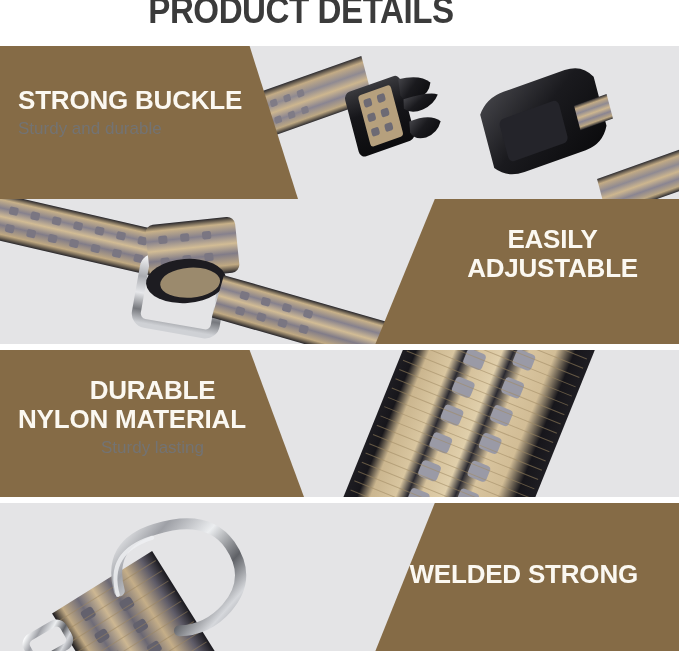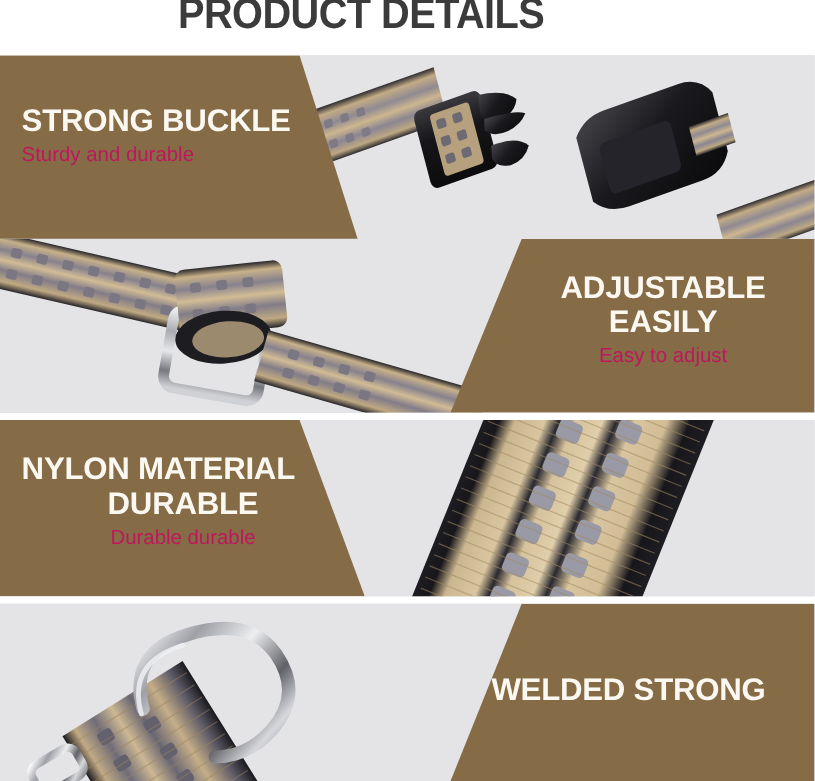--- a/index.html
+++ b/index.html
@@ -59,21 +59,21 @@
   .txt.left{left:18px;text-align:left;}
   .txt.right{right:41px;text-align:center;}
   .txt.center3{left:60px;text-align:center;width:185px;}
   .head{
     font-weight:bold;font-size:26px;line-height:29px;
     color:#fbf8f1;white-space:nowrap;
     letter-spacing:-0.2px;
   }
   .sub{
     font-size:17px;line-height:22px;font-weight:normal;
-    color:#be185d;white-space:nowrap;
+    color:#737373;white-space:nowrap;
     margin-top:3px;
   }
 
   
   .photo svg{display:block;width:100%;height:100%;}
 </style>
 </head>
 <body>
 
 <div class="page">
@@ -235,23 +235,22 @@
             <rect x="302" y="106" width="9" height="8" rx="2"></rect>
           <rect x="236" y="122" width="9" height="8" rx="2"></rect>
             <rect x="258" y="122" width="9" height="8" rx="2"></rect>
           <rect x="280" y="122" width="9" height="8" rx="2"></rect>
             <rect x="302" y="122" width="9" height="8" rx="2"></rect>
         </g>
       </svg>
     </div>
     <div class="brown right"></div>
     <div class="txt right" style="top:26px;">
+      <div class="head">EASILY</div>
       <div class="head">ADJUSTABLE</div>
-      <div class="head">EASILY</div>
-      <div class="sub">Easy to adjust</div>
     </div>
   </div>
 
   <div class="panel" id="panel3" style="top:350px;height:147px;">
     <div class="photo">
       <svg viewBox="0 0 679 147" preserveAspectRatio="none" aria-hidden="true">
         <defs>
           <linearGradient id="webC" x1="0" y1="0" x2="1" y2="0">
             <stop offset="0%" stop-color="#1e1d22"></stop>
             <stop offset="7%" stop-color="#17161b"></stop>
@@ -323,23 +322,23 @@
             <line x1="384" y1="180" x2="554" y2="180"></line>
               <line x1="384" y1="190" x2="554" y2="190"></line>
             <line x1="384" y1="200" x2="554" y2="200"></line>
               <line x1="384" y1="210" x2="554" y2="210"></line>
           </g>
         </g>
       </svg>
     </div>
     <div class="brown left"></div>
     <div class="txt center3" style="top:26px;">
+      <div class="head">DURABLE</div>
       <div class="head" style="margin-left:-42px;">NYLON MATERIAL</div>
-      <div class="head">DURABLE</div>
-      <div class="sub">Durable durable</div>
+      <div class="sub">Sturdy lasting</div>
     </div>
   </div>
 
   <div class="panel" id="panel4" style="top:503px;height:148px;">
     <div class="photo">
       <svg viewBox="0 0 679 148" preserveAspectRatio="none" aria-hidden="true">
         <defs>
           <linearGradient id="webD" x1="0" y1="0" x2="1" y2="0">
             <stop offset="0%" stop-color="#1a191e"></stop>
             <stop offset="10%" stop-color="#c1aa84"></stop>

